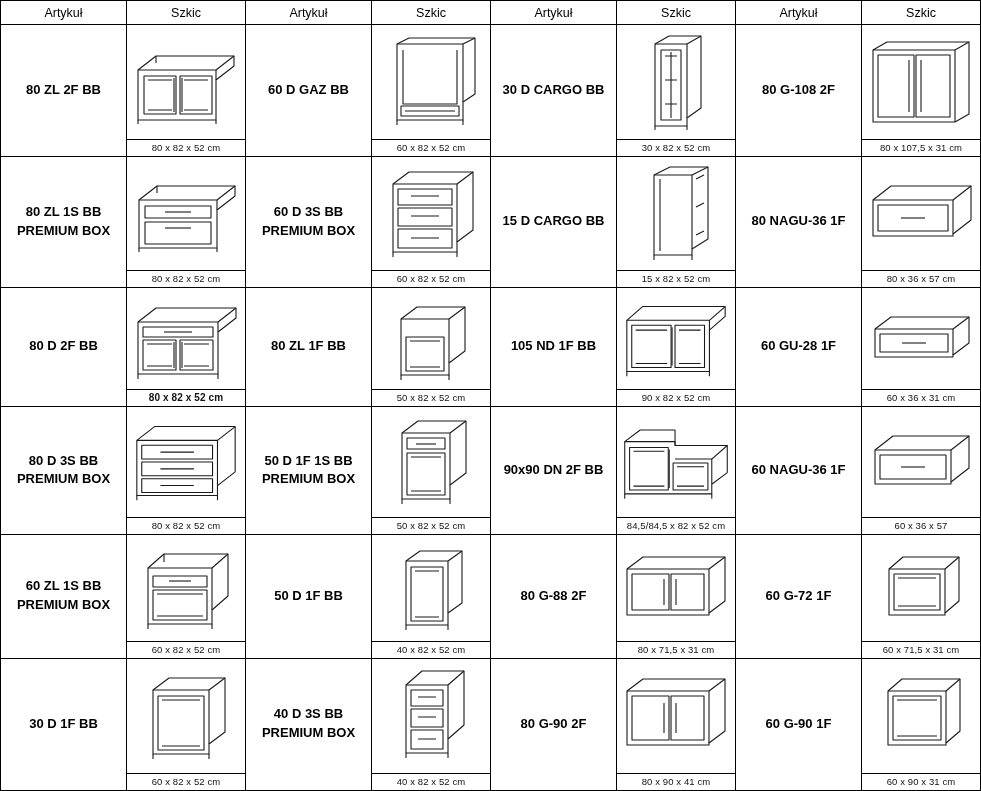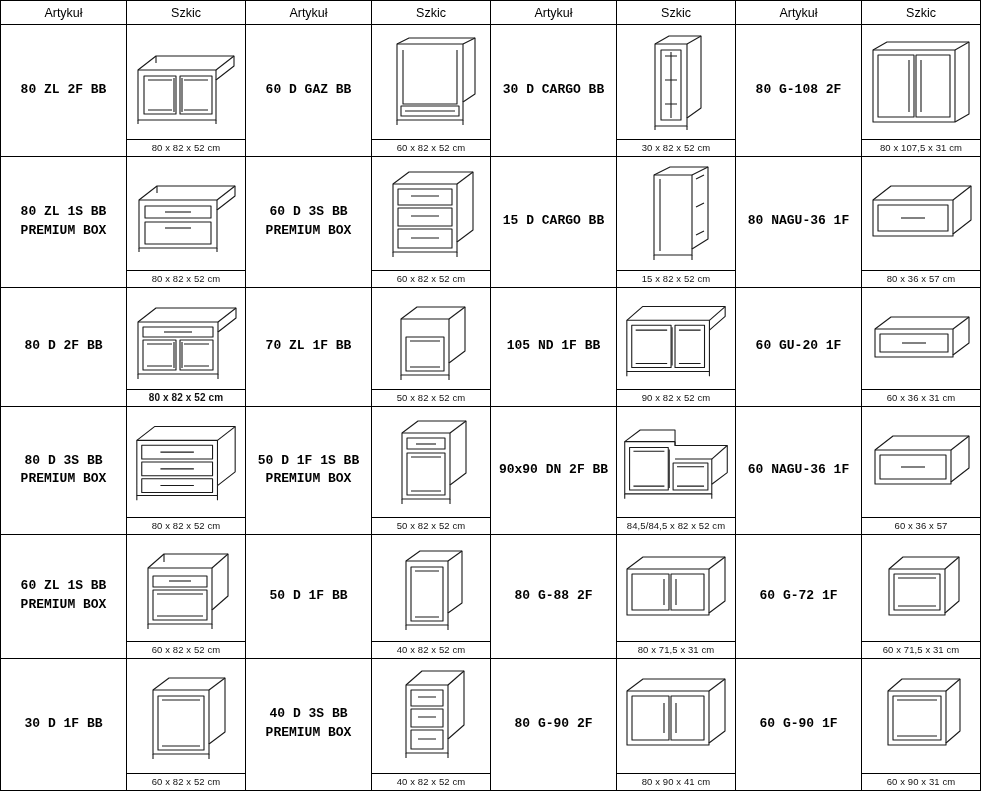--- a/index.html
+++ b/index.html
@@ -35,21 +35,20 @@
   col.art { width: 126px; }
   col.sk  { width: 119px; }
 
   td.article {
     text-align: center;
     vertical-align: middle;
     font-size: 13px;
     font-weight: bold;
     line-height: 1.45;
     padding: 2px 3px;
-    font-family: Liberation Mono, monospace;
   }
   td.article .premium {
     color: #000000;
     display: block;
   }
   td.sketch {
     vertical-align: bottom;
     text-align: center;
     position: relative;
     padding: 0;
@@ -284,21 +283,21 @@
                   <path d="M36 40 L64 40"></path>
                   <path d="M19 52 L44 52 M19 74 L44 74 M56 52 L81 52 M56 74 L81 74"></path>
                   <path d="M46 50 L46 76 M54 50 L54 76"></path>
                   <path d="M10 82 L10 87 M90 82 L90 87"></path>
                 </g>
               </svg>
             </div>
             <div class="dim bold">80 x 82 x 52 cm</div>
           </div>
         </td>
-        <td class="article"><span>70 ZL 1F BB</span></td>
+        <td class="article"><span>80 ZL 1F BB</span></td>
         <td class="sketch">
           <div class="sk-wrap">
             <div class="sk-img">
               <svg width="84" height="90" viewBox="0 0 84 90">
                 <g fill="none" stroke="#1a1a1a" stroke-width="1.1" stroke-linejoin="round">
                   <path d="M12 26 L28 14 L76 14 L76 58 L60 70 L60 82 L12 82 Z"></path>
                   <path d="M12 26 L60 26 L60 70"></path>
                   <path d="M60 26 L76 14"></path>
                   <rect x="17" y="44" width="38" height="34"></rect>
                   <path d="M21 48 L51 48 M21 74 L51 74"></path>
@@ -322,21 +321,21 @@
                   <rect x="59" y="33" width="30" height="43"></rect>
                   <path d="M19 38 L51 38 M19 72 L51 72 M63 38 L85 38 M63 72 L85 72"></path>
                   <path d="M56 35 L56 74"></path>
                   <path d="M10 80 L10 85 M94 80 L94 85"></path>
                 </g>
               </svg>
             </div>
             <div class="dim">90 x 82 x 52 cm</div>
           </div>
         </td>
-        <td class="article"><span>60 GU-20 1F</span></td>
+        <td class="article"><span>60 GU-28 1F</span></td>
         <td class="sketch">
           <div class="sk-wrap">
             <div class="sk-img">
               <svg width="112" height="58" viewBox="0 0 112 58">
                 <g fill="none" stroke="#1a1a1a" stroke-width="1.1" stroke-linejoin="round">
                   <path d="M10 20 L26 8 L104 8 L104 34 L88 46 L88 48 L10 48 Z"></path>
                   <path d="M10 20 L88 20 L88 46"></path>
                   <path d="M88 20 L104 8"></path>
                   <rect x="15" y="25" width="68" height="18"></rect>
                   <path d="M37 34 L61 34"></path>

